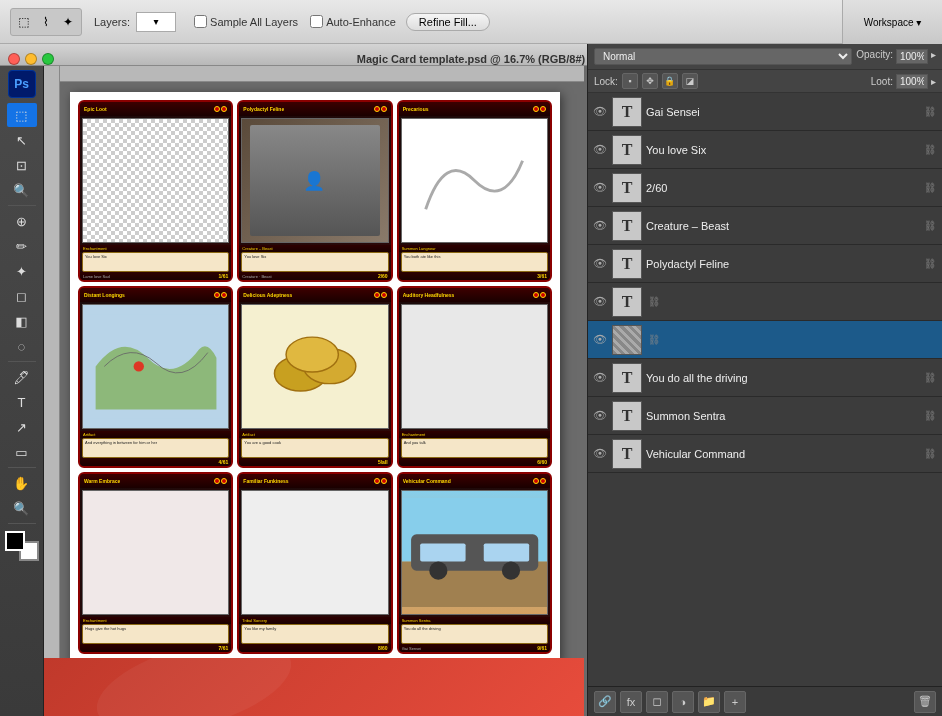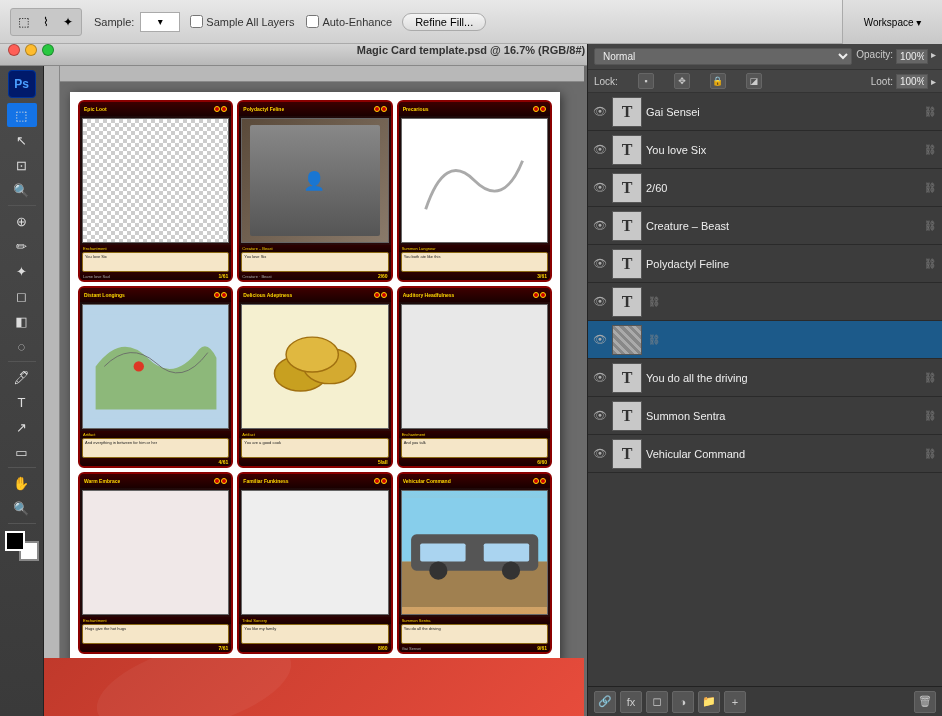--- a/index.html
+++ b/index.html
@@ -60,21 +60,21 @@
       display: flex;
       align-items: center;
       justify-content: center;
       font-size: 10px;
       margin: 0 2px;
     }
     .checkbox-group {
       display: flex;
       align-items: center;
       gap: 12px;
-      margin-left: 4px;
+      margin-left: 12px;
       font-size: 11px;
       color: #333;
     }
     .checkbox-item {
       display: flex;
       align-items: center;
       gap: 3px;
     }
     .refine-btn {
       background: linear-gradient(to bottom, #f5f5f5, #ddd);
@@ -100,21 +100,21 @@
       cursor: pointer;
     }
 
     
     .ps-title-bar {
       width: 942px;
       height: 22px;
       background: linear-gradient(to bottom, #d4d4d4, #b8b8b8);
       border-bottom: 1px solid #888;
       display: flex;
-      align-items: flex-start;
+      align-items: flex-end;
       padding: 0 8px;
       position: relative;
     }
     .window-controls {
       display: flex;
       gap: 5px;
       align-items: center;
     }
     .win-btn {
       width: 12px;
@@ -440,21 +440,21 @@
       font-size: 10px;
       text-align: right;
       padding: 1px 3px;
     }
     .lock-row {
       display: flex;
       align-items: center;
       padding: 3px 6px;
       background: #444;
       border-bottom: 1px solid #333;
-      gap: 20px;
+      gap: 4px;
       font-size: 10px;
       color: #ccc;
     }
     .lock-icon {
       width: 16px;
       height: 16px;
       background: #555;
       border: 1px solid #666;
       border-radius: 2px;
       display: flex;
@@ -572,21 +572,21 @@
 </head>
 <body>
 
 <div class="title-bar">
   <div class="title-bar-tools">
     <div class="toolbar-btn-group">
       <div class="toolbar-icon">⬚</div>
       <div class="toolbar-icon">⌇</div>
       <div class="toolbar-icon">✦</div>
     </div>
-    <span class="brush-label">Sample:</span>
+    <span class="brush-label">Layers:</span>
     <div class="brush-size-box">
       <span>▾</span>
     </div>
     <div class="checkbox-group">
       <label class="checkbox-item">
         <input type="checkbox" style="">
         <span>Sample All Layers</span>
       </label>
       <label class="checkbox-item">
         <input type="checkbox" style="">

